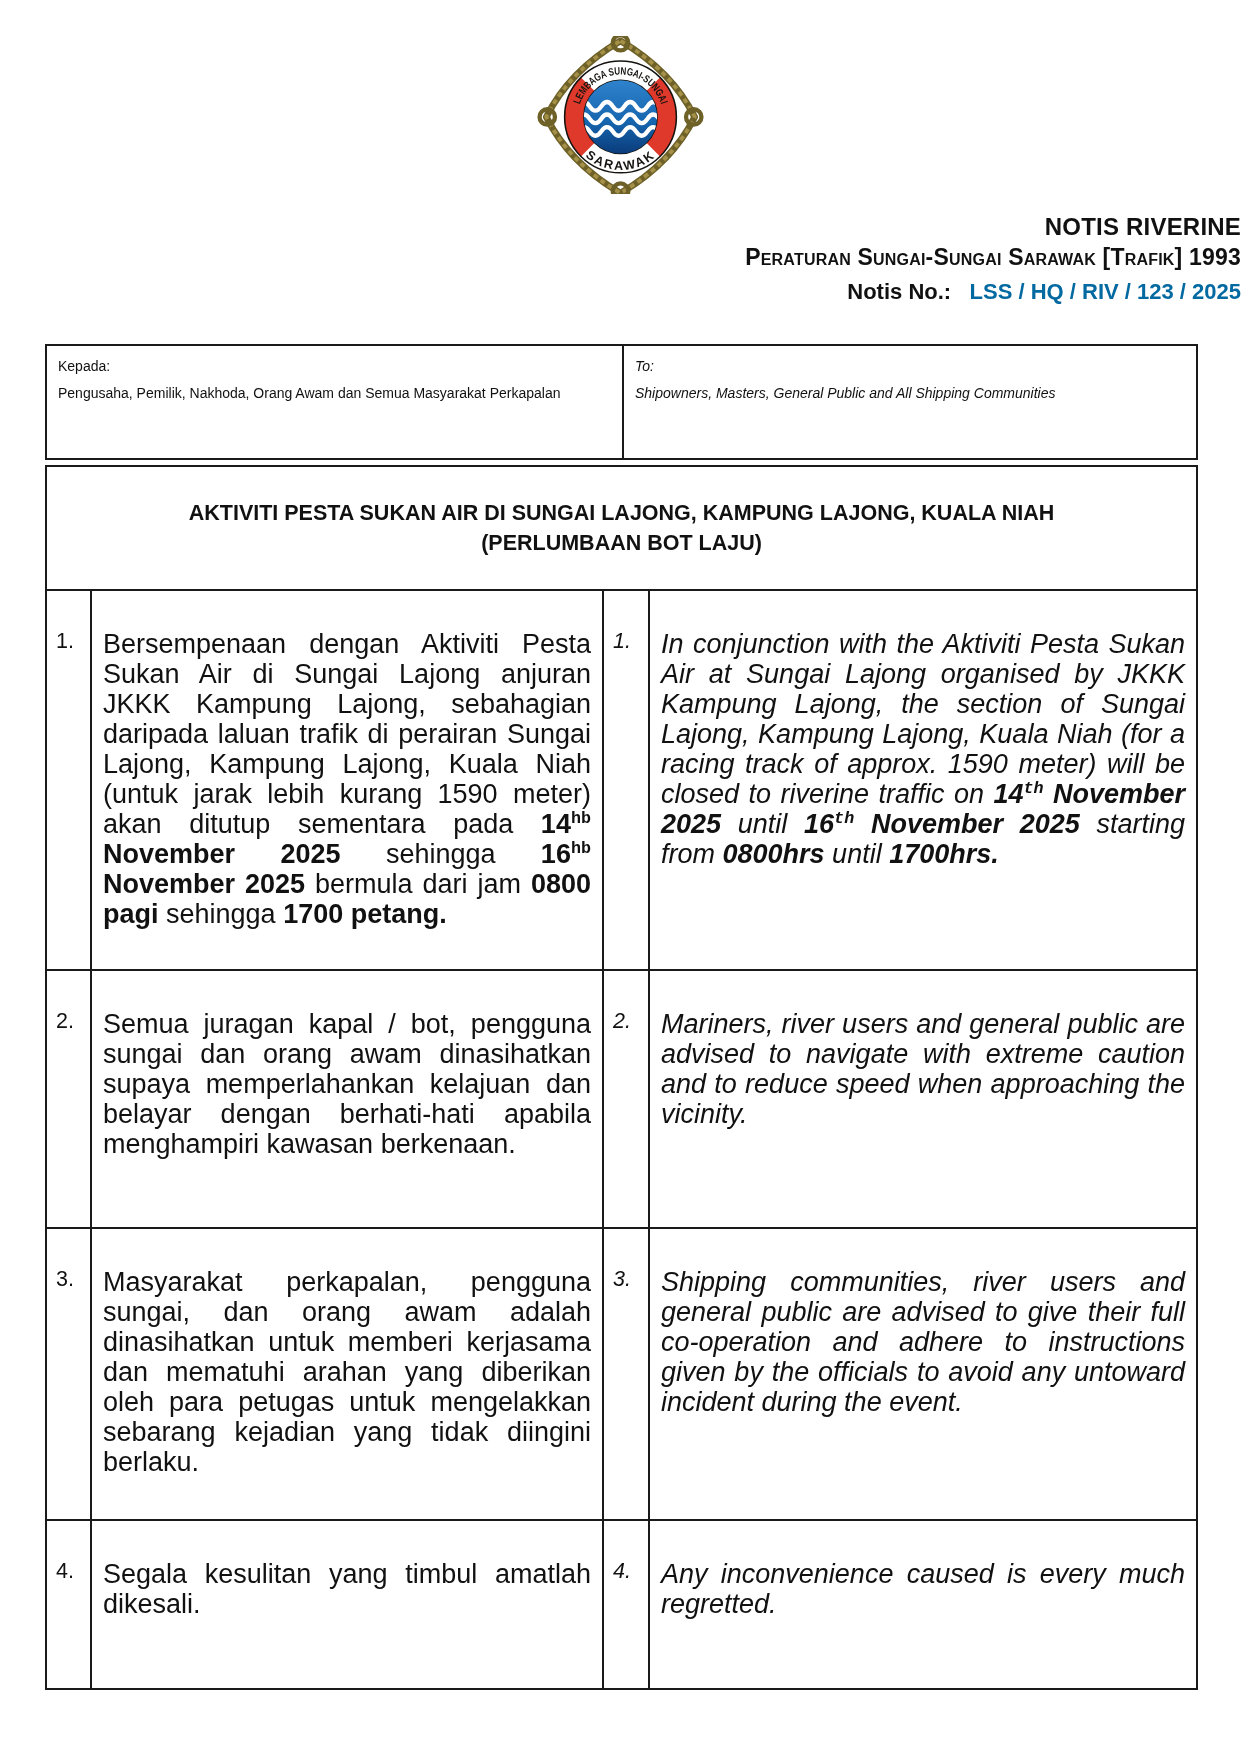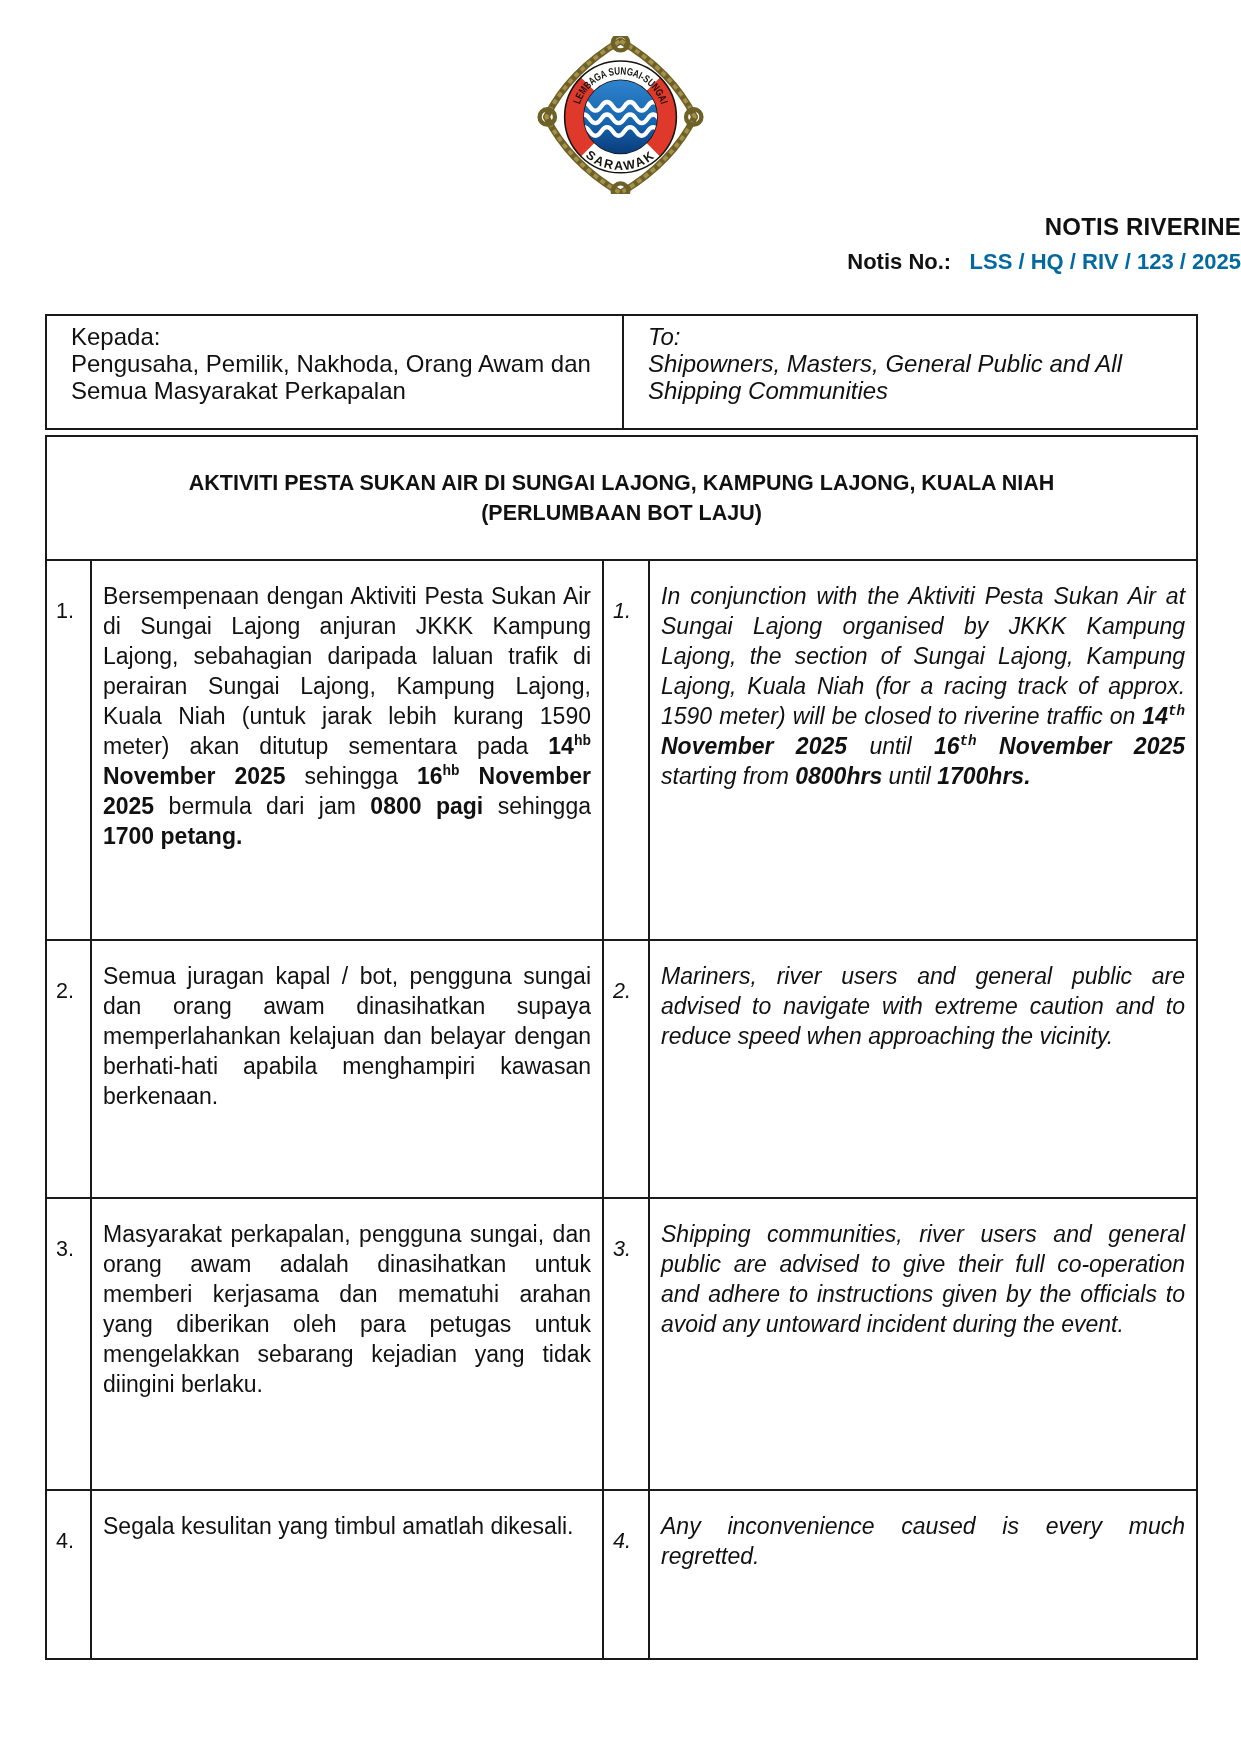--- a/index.html
+++ b/index.html
@@ -19,30 +19,30 @@
   .notice-title{font-size:24px;font-weight:bold;letter-spacing:.2px;}
   .notice-subtitle{font-size:23px;font-weight:bold;font-variant:small-caps;letter-spacing:.2px;}
   .notice-number{font-size:22px;font-weight:bold;margin-top:5px;}
   .notice-number .no-value{color:#0369a1;}
 
   
   .doc-table{border-collapse:collapse;table-layout:fixed;margin-left:45px;width:1151px;}
   .doc-table td{border:2px solid #1a1a1a;vertical-align:top;}
 
   .addr-table{margin-top:37px;}
-  .addr-table td{height:99px;padding:7px 11px 6px 24px;font-size:24px;line-height:27px;}
+  .addr-table td{height:99px;padding:7px 11px 6px 11px;font-size:14px;line-height:27px;}
   .addr-en{font-style:italic;}
 
   .main-table{margin-top:5px;}
   .subject-cell{
     height:122px;text-align:center;vertical-align:middle !important;
     font-weight:bold;font-size:21.5px;line-height:30px;padding:0 40px;margin-top:36px;
   }
   .item-num{font-size:21.5px;padding:38px 4px 10px 9px;}
-  .item-text{font-size:23px;line-height:30px;text-align:justify;padding:20px 11px 10px 11px;}
+  .item-text{font-size:27px;line-height:30px;text-align:justify;padding:38px 11px 10px 11px;}
   .en{font-style:italic;}
   .b{font-weight:bold;}
   sup{font-size:0.62em;line-height:0;vertical-align:super;font-family:Liberation Mono, monospace;}
   tr.r1 td{height:330px;} tr.r2 td{height:208px;} tr.r3 td{height:242px;} tr.r4 td{height:119px;}
 </style>
 </head>
 <body>
 
 <div class="page">
 
@@ -90,20 +90,21 @@
         <textPath href="#arcTop" startOffset="50%" text-anchor="middle" lengthAdjust="spacingAndGlyphs" textLength="112">LEMBAGA SUNGAI-SUNGAI</textPath>
       </text>
       <text font-family="Liberation Sans, sans-serif" font-size="13" font-weight="bold" fill="#15130f" letter-spacing="2">
         <textPath href="#arcBottom" startOffset="50%" text-anchor="middle">SARAWAK</textPath>
       </text>
     </svg>
   </div>
 
   <div class="title-block">
     <div class="notice-title">NOTIS RIVERINE</div>
+    <div class="notice-subtitle">Peraturan Sungai-Sungai Sarawak [Trafik] 1993</div>
     <div class="notice-number">
       <span>Notis No.:</span>
       <span>&nbsp;</span>
       <span class="no-value">LSS / HQ / RIV / 123 / 2025</span>
     </div>
   </div>
 
   <table class="doc-table addr-table">
     <colgroup>
         <col style="width:577px">

